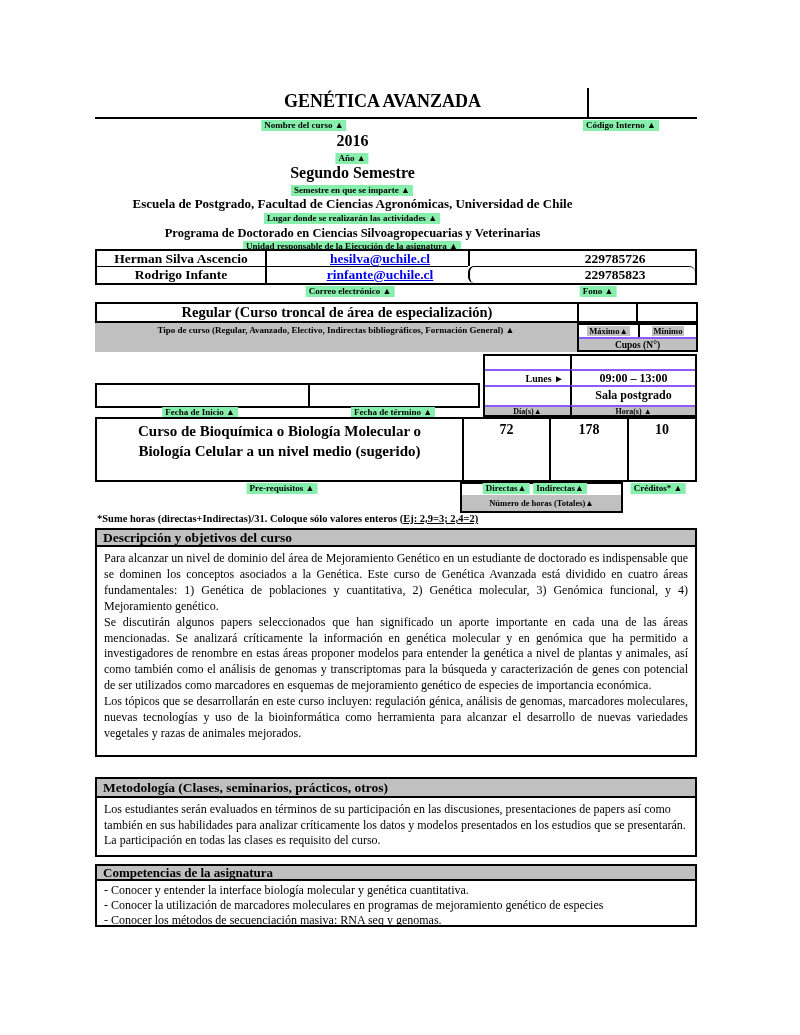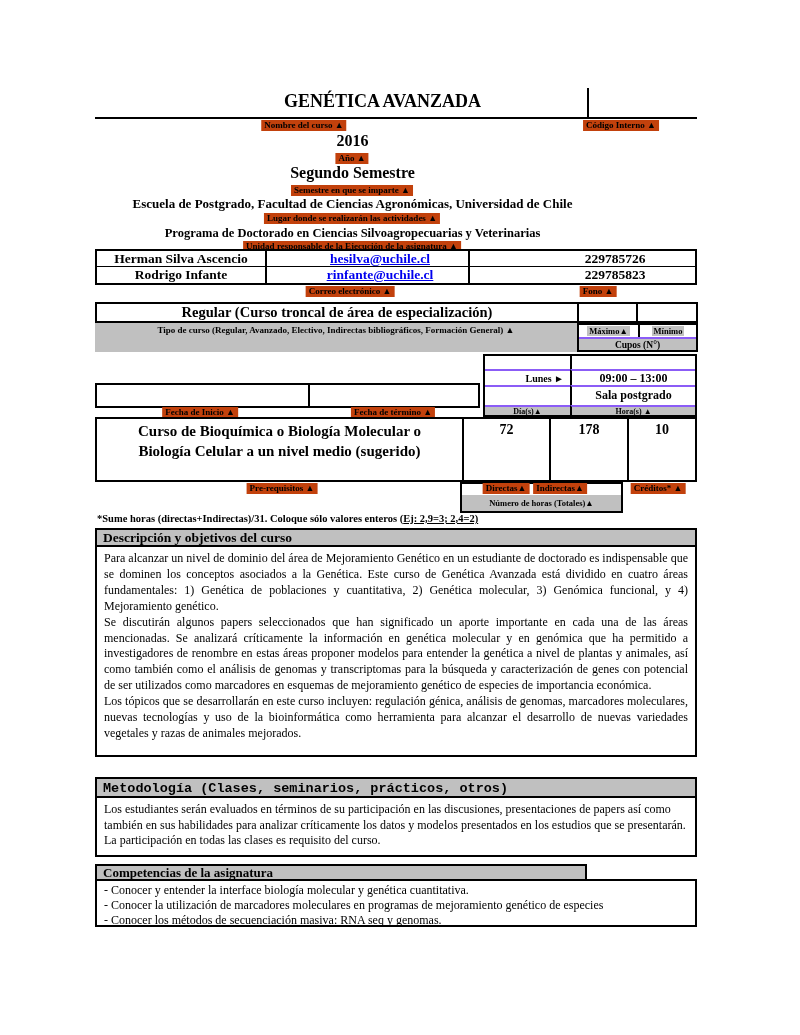--- a/index.html
+++ b/index.html
@@ -1,21 +1,21 @@
 <!DOCTYPE html>
 <html><head>
 <meta charset="utf-8">
 <style>
   html,body{margin:0;padding:0;background:#ffffff;}
   .page{position:relative;width:800px;height:1035px;background:#fff;overflow:hidden;
         font-family:"Liberation Serif","DejaVu Serif",serif;color:#000;}
   .abs{position:absolute;box-sizing:border-box;}
   .ctr{text-align:center;}
   .b{font-weight:bold;}
-  .chip{position:absolute;transform:translateX(-50%);background:#c2410c;
+  .chip{position:absolute;transform:translateX(-50%);background:#86efac;
         font-size:9px;font-weight:bold;line-height:11px;height:11px;
         padding:0 3px;white-space:nowrap;box-sizing:border-box;}
   .tbl{position:absolute;box-sizing:border-box;border:2px solid #000;display:grid;background:#fff;}
   .cell{display:flex;align-items:center;justify-content:center;overflow:hidden;
         white-space:nowrap;box-sizing:border-box;}
   .bl{border-left:2px solid #000;}
   .bt{border-top:2px solid #8b5cf6;}
   .bt1{border-top:1px solid #000;}
   .gray{background:#c0c0c0;}
   .coordcell{font-weight:bold;font-size:13.5px;}
@@ -56,21 +56,21 @@
        grid-template-columns:168px 203px 1fr;grid-template-rows:15px 1fr;">
     <div class="cell coordcell">Herman Silva Ascencio</div>
     <div class="cell bl" style="padding-left:25px;">
         <a class="maillink">hesilva@uchile.cl</a>
       </div>
     <div class="cell bl coordcell" style="padding-left:65px;">229785726</div>
     <div class="cell bt1 coordcell">Rodrigo Infante</div>
     <div class="cell bl bt1" style="padding-left:25px;">
         <a class="maillink">rinfante@uchile.cl</a>
       </div>
-    <div class="cell bl bt1 coordcell" style="padding-left:65px;">229785823</div>
+    <div class="cell bl bt1 coordcell" style="padding-left:65px;border-radius:6px;">229785823</div>
   </div>
   <span class="chip" style="left:180px;top:274px;margin-top:32px;">Nombre del Coordinador ▲</span>
   <span class="chip" style="left:350px;top:286px;">Correo electrónico ▲</span>
   <span class="chip" style="left:598px;top:286px;">Fono ▲</span>
 
   <div class="tbl" style="left:95px;top:302px;width:603px;height:21px;grid-template-columns:480px 59px 1fr;">
     <div class="cell b" style="font-size:14.5px;">Regular (Curso troncal de área de especialización)</div>
     <div class="cell bl"></div>
     <div class="cell bl"></div>
   </div>
@@ -126,23 +126,23 @@
 
   <div class="abs b" style="left:97px;top:513px;width:600px;font-size:10.5px;white-space:nowrap;"><span>*Sume horas (directas+Indirectas)/31. Coloque sólo valores enteros (</span><span style="text-decoration:underline;">Ej: 2,9=3; 2,4=2)</span><span></span></div>
 
   <div class="sec-head" style="left:95px;top:528px;width:602px;height:19px;">Descripción y objetivos del curso</div>
   <div class="sec-body" style="left:95px;top:545px;width:602px;height:212px;">
     <p>Para alcanzar un nivel de dominio del área de Mejoramiento Genético en un estudiante de doctorado es indispensable que se dominen los conceptos asociados a la Genética. Este curso de Genética Avanzada está dividido en cuatro áreas fundamentales: 1) Genética de poblaciones y cuantitativa, 2) Genética molecular, 3) Genómica funcional, y 4) Mejoramiento genético.</p>
     <p>Se discutirán algunos papers seleccionados que han significado un aporte importante en cada una de las áreas mencionadas. Se analizará críticamente la información en genética molecular y en genómica que ha permitido a investigadores de renombre en estas áreas proponer modelos para entender la genética a nivel de plantas y animales, así como también como el análisis de genomas y transcriptomas para la búsqueda y caracterización de genes con potencial de ser utilizados como marcadores en esquemas de mejoramiento genético de especies de importancia económica.</p>
     <p>Los tópicos que se desarrollarán en este curso incluyen: regulación génica, análisis de genomas, marcadores moleculares, nuevas tecnologías y uso de la bioinformática como herramienta para alcanzar el desarrollo de nuevas variedades vegetales y razas de animales mejorados.</p>
   </div>
 
-  <div class="sec-head" style="left:95px;top:777px;width:602px;height:22px;font-family:Liberation Mono, monospace;">Metodología (Clases, seminarios, prácticos, otros)</div>
+  <div class="sec-head" style="left:95px;top:777px;width:602px;height:22px;">Metodología (Clases, seminarios, prácticos, otros)</div>
   <div class="sec-body" style="left:95px;top:796px;width:602px;height:61px;line-height:15.5px;">Los estudiantes serán evaluados en términos de su participación en las discusiones, presentaciones de papers así como también en sus habilidades para analizar críticamente los datos y modelos presentados en los estudios que se presentarán.  La participación en todas las clases es requisito del curso.</div>
 
-  <div class="sec-head" style="left:95px;top:864px;width:492px;height:17px;font-size:13px;">Competencias de la asignatura</div>
+  <div class="sec-head" style="left:95px;top:864px;width:602px;height:17px;font-size:13px;">Competencias de la asignatura</div>
   <div class="sec-body" style="left:95px;top:879px;width:602px;height:48px;padding-top:2px;">
     <div style="line-height:15px;">- Conocer y entender la interface biología molecular y genética cuantitativa.</div>
     <div style="line-height:15px;">- Conocer la utilización de marcadores moleculares en programas de mejoramiento genético de especies</div>
     <div style="line-height:15px;">- Conocer los métodos de secuenciación masiva: RNA seq y genomas.</div>
   </div>
 
 </div>
 
 </body></html>

